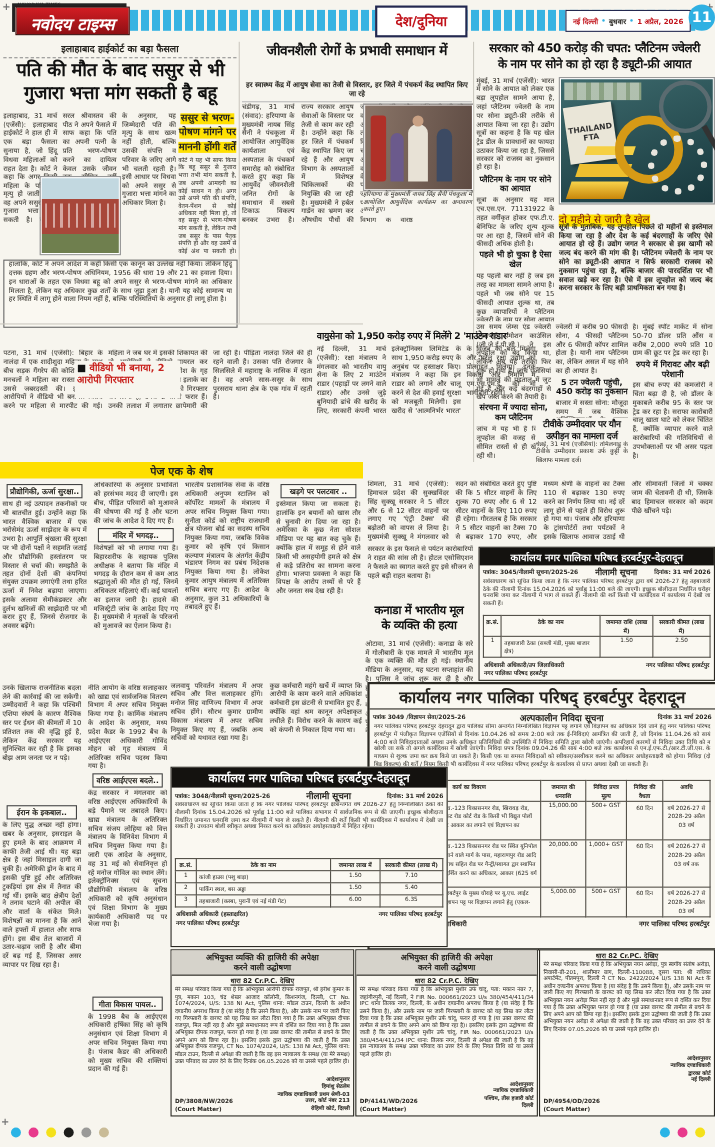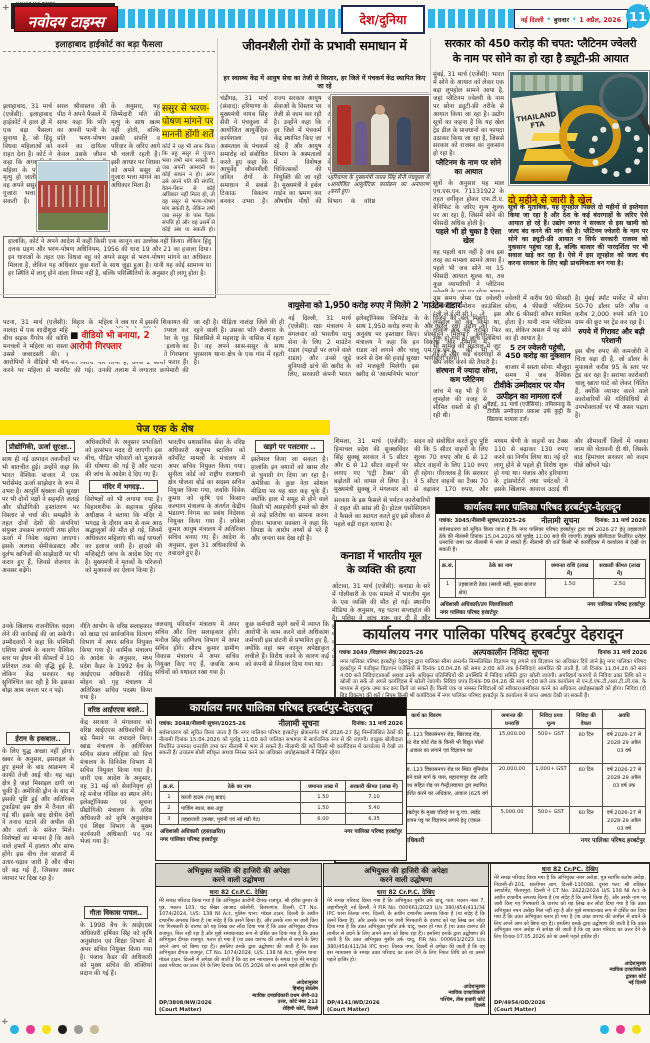--- a/index.html
+++ b/index.html
@@ -66,28 +66,32 @@
   <div class="abs datebox" style="left:514px;top:9px;width:112px;height:18px">
     <span style="color:#c1121a">नई दिल्ली</span>
     <span style="color:#2fb0e2">•</span>
     <span>बुधवार</span>
     <span style="color:#2fb0e2">•</span>
     <span style="color:#c1121a">1 अप्रैल, 2026</span>
   </div>
   <div class="abs pgc" style="left:626px;top:4px;width:24px;height:24px">11</div>
 
   <div class="abs kicker" style="left:3px;top:38px;width:212px">इलाहाबाद हाईकोर्ट का बड़ा फैसला</div>
+  <div class="abs hl" style="left:3px;top:53px;width:213px;font-size:16.5px;line-height:1.3;text-align:center">
+    <div>पति की मौत के बाद ससुर से भी</div>
+    <div>गुजारा भत्ता मांग सकती है बहू</div>
+  </div>
   <div class="abs body c3" style="left:3px;top:102px;width:157px;height:130px">इलाहाबाद, 31 मार्च (एजेंसी): इलाहाबाद हाईकोर्ट ने हाल ही में एक बड़ा फैसला सुनाया है, जो हिंदू विधवा महिलाओं को राहत देता है। कोर्ट ने कहा कि अगर किसी महिला के पति की मृत्यु हो जाती है तो वह अपने ससुर से भी गुजारा भत्ता मांग सकती है। जस्टिस सरल श्रीवास्तव की पीठ ने अपने फैसले में साफ कहा कि पति का अपनी पत्नी के प्रति भरण-पोषण करने का दायित्व केवल उसके जीवन तक सीमित नहीं रहता, बल्कि उसकी मृत्यु के बाद भी विधवा का यह अधिकार कानूनी रूप से जारी रहता है। कोर्ट के अनुसार, यह जिम्मेदारी पति की मृत्यु के साथ खत्म नहीं होती, बल्कि उसकी संपत्ति व परिवार के जरिए आगे भी चलती रहती है। इसी आधार पर विधवा को अपने ससुर से गुजारा भत्ता मांगने का अधिकार मिला है।</div>
   <div class="abs photo" style="left:36px;top:160px;width:72px;height:70px;
       background:linear-gradient(#c2d8e0 0 28%,#a8473a 28% 74%,#6f7f4e 74% 100%);">
     <div style="position:absolute;left:4px;top:24px;right:4px;height:22px;
       background:repeating-linear-gradient(90deg,rgba(255,255,255,.75) 0 2px,transparent 2px 7px);opacity:.7"></div>
   </div>
   <div class="abs" style="left:162px;top:102px;width:53px;height:130px;overflow:hidden">
-    <div style="font-size:9px;font-weight:normal;line-height:1.45;">
+    <div style="font-size:9px;font-weight:bold;line-height:1.45;text-align:center">
       <span class="yellow">ससुर से भरण-</span><br>
       <span class="yellow">पोषण मांगने पर</span><br>
       <span class="yellow">माननी होंगी शर्तें</span>
     </div>
     <div class="body" style="font-size:5.4px;margin-top:2px">कोर्ट ने यह भी साफ किया कि बहू ससुर से गुजारा भत्ता तभी मांग सकती है, जब अपनी आमदनी का कोई साधन न हो। अगर उसे अपने पति की संपत्ति, वेतन-पेंशन से कोई अधिकार नहीं मिला हो, तो वह ससुर से भरण-पोषण मांग सकती है, लेकिन तभी जब ससुर के पास पैतृक संपत्ति हो और वह उसमें से कोई अंश पा सकती हो। इन्हीं शर्तों के पूरा होने पर ही यह नियम लागू होता है।</div>
   </div>
   <div class="abs" style="left:3px;top:236px;width:211px;height:60px;border:1px solid #666;background:#faf8f1">
     <div class="body" style="margin:0 4px;height:40px">हालांकि, कोर्ट ने अपने आदेश में कहीं किसी एक कानून का उल्लेख नहीं किया। लेकिन हिंदू दत्तक ग्रहण और भरण-पोषण अधिनियम, 1956 की धारा 19 और 21 का हवाला दिया। इन धाराओं के तहत एक विधवा बहू को अपने ससुर से भरण-पोषण मांगने का अधिकार मिलता है, लेकिन यह अधिकार कुछ शर्तों के साथ जुड़ा हुआ है। यानी यह कोई सामान्य या हर स्थिति में लागू होने वाला नियम नहीं है, बल्कि परिस्थितियों के अनुसार ही लागू होता है।</div>
   </div>
 
@@ -123,21 +127,21 @@
     <div style="position:absolute;left:6px;top:24px;width:44px;height:52px;background:#eae6d8;transform:rotate(-8deg);box-shadow:2px 2px 3px rgba(0,0,0,.4);display:flex;align-items:center;justify-content:center">
       <span style="font-size:7px;font-weight:bold;color:#333;text-align:center">THAILAND FTA</span>
     </div>
     <div style="position:absolute;left:8px;bottom:4px;width:52px;height:16px;background:linear-gradient(#f8d34a,#c8860a);transform:skewX(-18deg);box-shadow:0 -18px 0 -2px #eebf2e,0 -36px 0 -4px #f6d044"></div>
     <div style="position:absolute;right:28px;top:34px;width:46px;height:46px;border:8px solid #d69a16;border-radius:50%;background:transparent"></div>
     <div style="position:absolute;right:6px;top:52px;width:42px;height:42px;border:6px dotted #e8e5de;border-radius:50%"></div>
     <div style="position:absolute;right:2px;top:2px;width:40px;height:40px;border:4px solid #5a6b70;border-radius:50%"></div>
     <div style="position:absolute;right:0;top:42px;width:5px;height:26px;background:#333;transform:rotate(-30deg)"></div>
   </div>
   <div class="abs" style="left:508px;top:188px;width:140px">
-    <span class="yellow" style="font-weight:bold;font-size:9.5px;color:#7a1410">दो महीने से जारी है खेल</span>
+    <span class="yellow" style="font-weight:normal;font-size:9.5px;color:#7a1410">दो महीने से जारी है खेल</span>
   </div>
   <div class="abs body" style="left:508px;top:203px;width:140px;height:89px;font-weight:bold;font-size:6.3px">सूत्रों के मुताबिक, यह लूपहोल पिछले दो महीनों से इस्तेमाल किया जा रहा है और देश के कई बंदरगाहों के जरिए ऐसे आयात हो रहे हैं। उद्योग जगत ने सरकार से इस खामी को जल्द बंद करने की मांग की है। प्लैटिनम ज्वेलरी के नाम पर सोने का ड्यूटी-फ्री आयात न सिर्फ सरकारी राजस्व को नुकसान पहुंचा रहा है, बल्कि बाजार की पारदर्शिता पर भी सवाल खड़े कर रहा है। ऐसे में इस लूपहोल को जल्द बंद करना सरकार के लिए बड़ी प्राथमिकता बन गया है।</div>
 
   <div class="abs" style="left:433px;top:294px;width:68px;height:139px;overflow:hidden">
     <div class="body">उस समय जेम्स एंड ज्वेलरी एक्सपोर्ट प्रमोशन काउंसिल (जी.जे.ई.पी.सी.) ने इस लूपहोल को बंद किया था, लेकिन अब यह तरीका फिर शुरू हो गया है। जांच एजेंसियां भी मामले की पड़ताल में जुट गई हैं और कई बंदरगाहों से खेप जब्त करने की तैयारी है।</div>
     <div class="sub" style="font-size:7.3px;margin:2px 0">संरचना में ज्यादा सोना, कम प्लैटिनम</div>
     <div class="body">जांच में यह भी है कि इस लूपहोल की वजह से कुछ सीमित रास्तों से ही खेप आ रही थी।</div>
   </div>
   <div class="abs" style="left:505px;top:294px;width:66px;height:139px;overflow:hidden">
     <div class="body">ज्वेलरी में करीब 90 फीसदी सोना, 4 फीसदी प्लैटिनम और 6 फीसदी कॉपर शामिल होता है। यानी नाम प्लैटिनम का, लेकिन असल में यह सोने का ही आयात है।</div>

